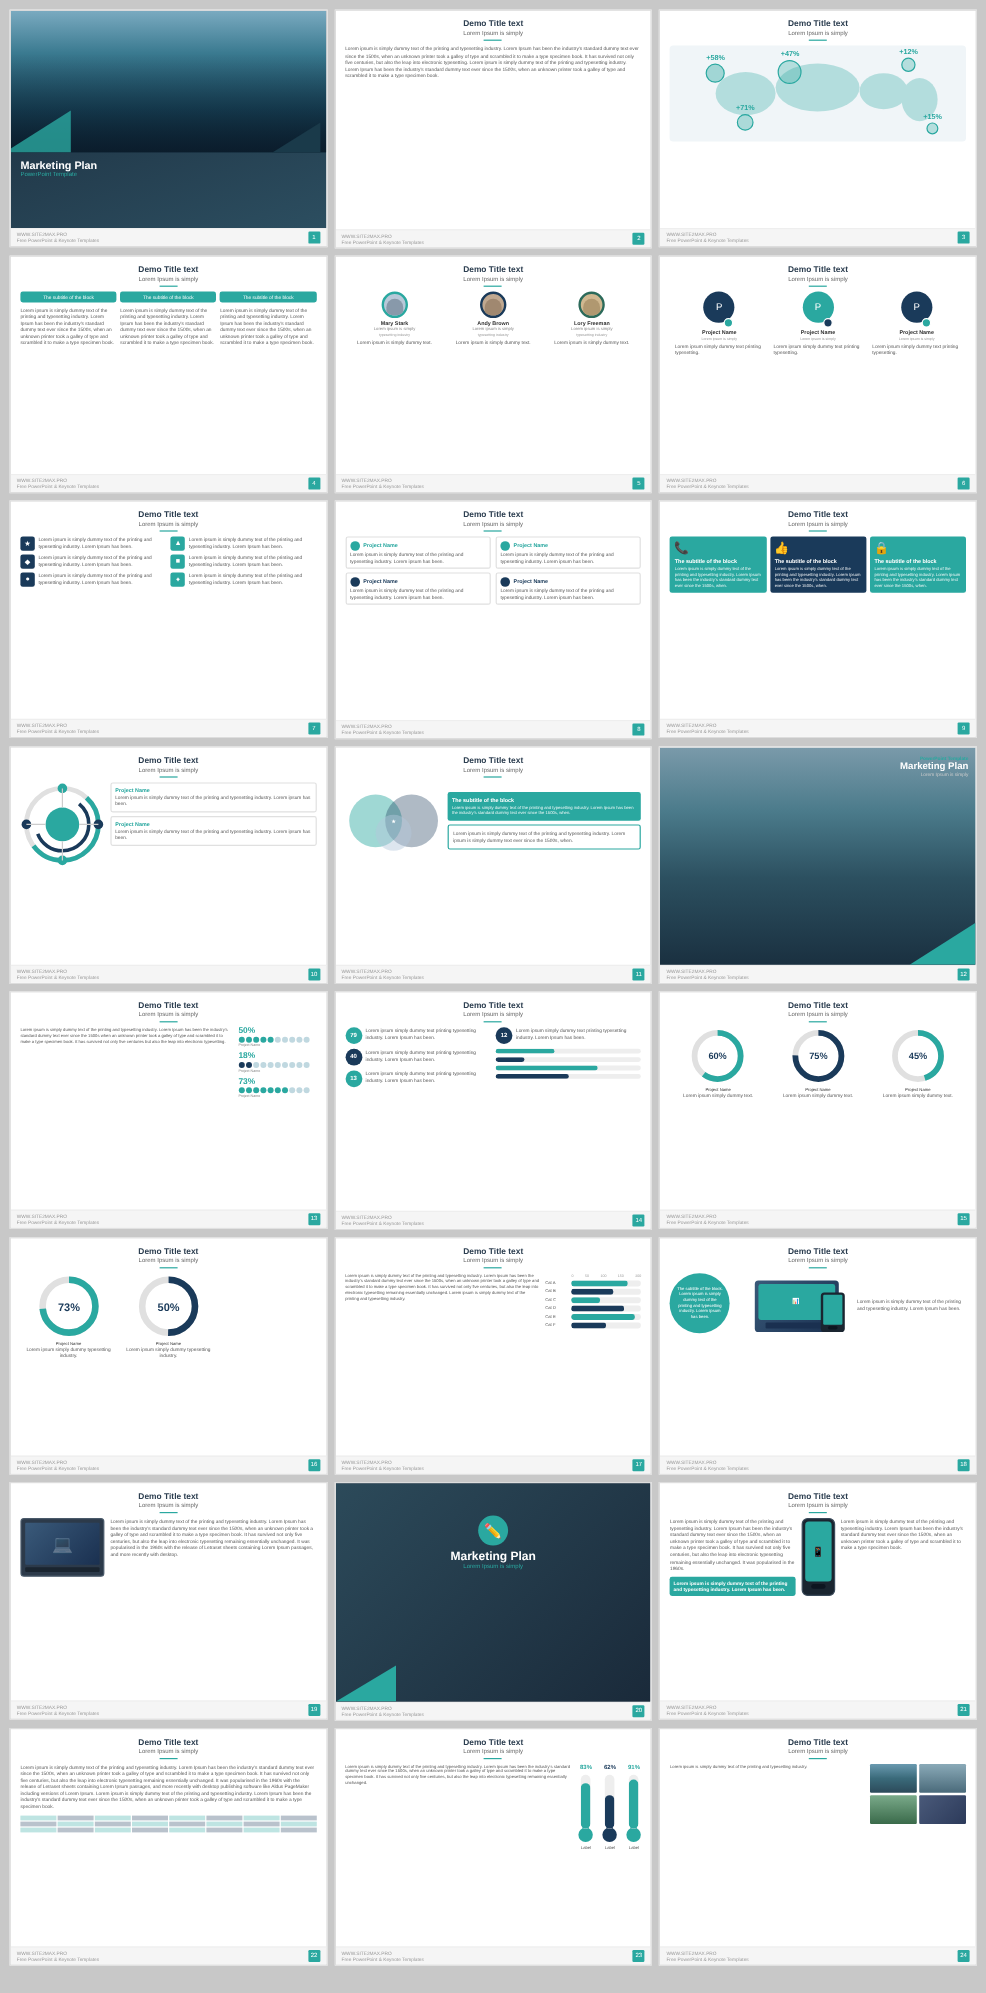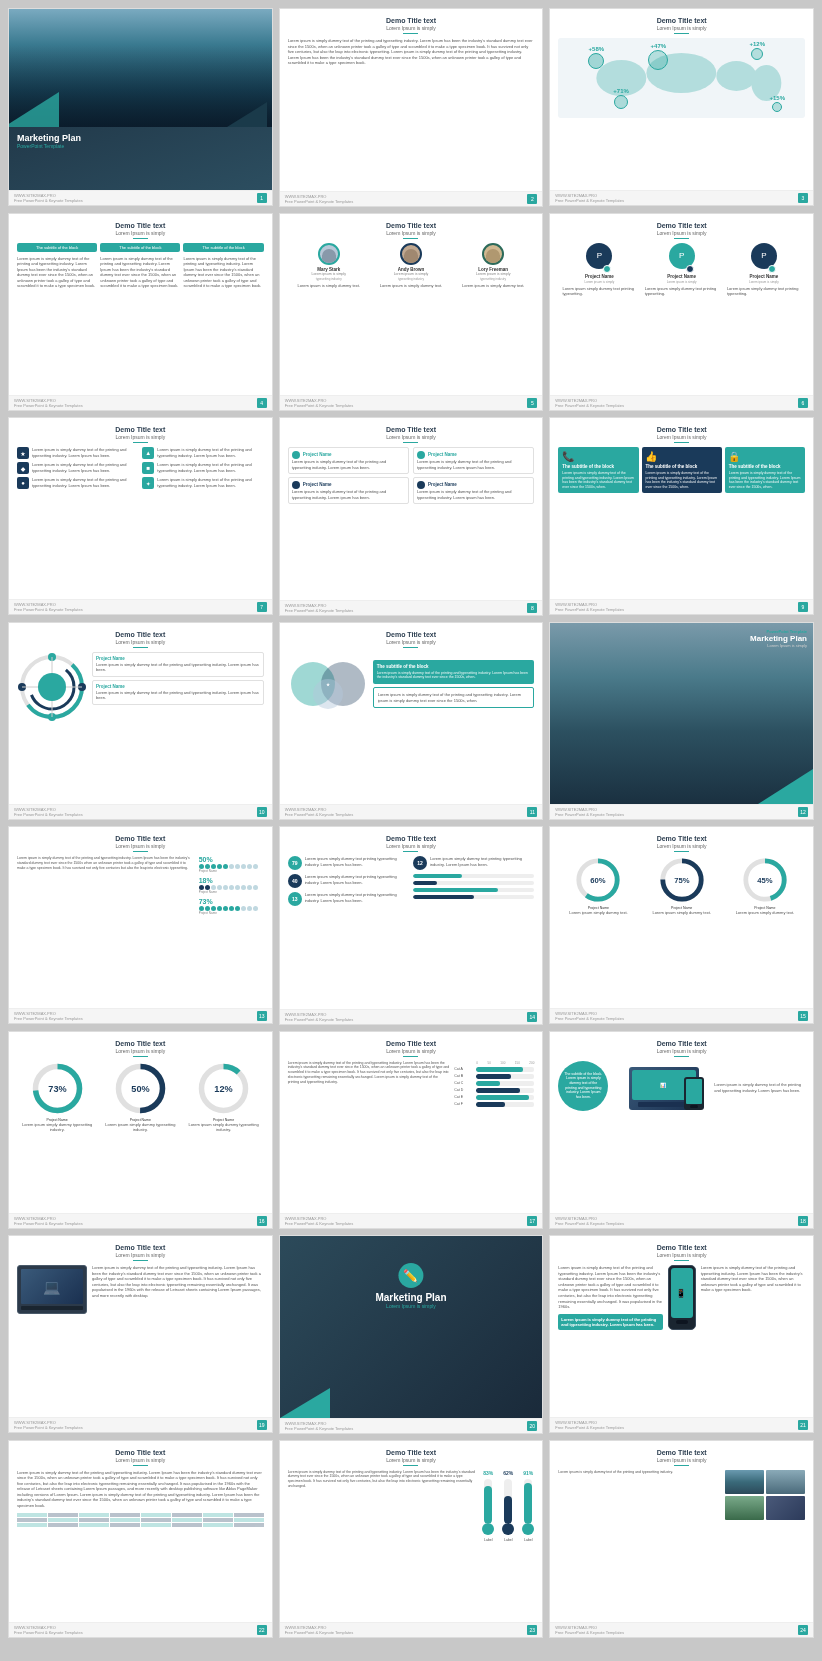--- a/index.html
+++ b/index.html
@@ -985,29 +985,20 @@
             <text x="30" y="34" text-anchor="middle" font-size="10" font-weight="bold" fill="#1a3a5a">73%</text>
           </svg>
           <div class="donut-label">Project Name</div>
           <div class="text-block" style="text-align:center;">Lorem ipsum simply dummy typesetting industry.</div>
         </div>
         <div class="donut-item">
           <svg viewBox="0 0 60 60" width="55" height="55">
             <circle cx="30" cy="30" r="24" fill="none" stroke="#e0e0e0" stroke-width="6"></circle>
             <circle cx="30" cy="30" r="24" fill="none" stroke="#1a3a5a" stroke-width="6" stroke-dasharray="75.4 150.8" stroke-dashoffset="0" transform="rotate(-90 30 30)"></circle>
             <text x="30" y="34" text-anchor="middle" font-size="10" font-weight="bold" fill="#1a3a5a">50%</text>
-          </svg>
-          <div class="donut-label">Project Name</div>
-          <div class="text-block" style="text-align:center;">Lorem ipsum simply dummy typesetting industry.</div>
-        </div>
-        <div class="donut-item">
-          <svg viewBox="0 0 60 60" width="55" height="55">
-            <circle cx="30" cy="30" r="24" fill="none" stroke="#e0e0e0" stroke-width="6"></circle>
-            <circle cx="30" cy="30" r="24" fill="none" stroke="#2aa8a0" stroke-width="6" stroke-dasharray="18.1 150.8" stroke-dashoffset="0" transform="rotate(-90 30 30)"></circle>
-            <text x="30" y="34" text-anchor="middle" font-size="10" font-weight="bold" fill="#1a3a5a">12%</text>
           </svg>
           <div class="donut-label">Project Name</div>
           <div class="text-block" style="text-align:center;">Lorem ipsum simply dummy typesetting industry.</div>
         </div>
       </div>
     </div>
     <div class="slide-footer">
       <div>
         <div class="footer-text">WWW.SITE2MAX.PRO</div>
         <div class="footer-text">Free PowerPoint &amp; Keynote Templates</div>

